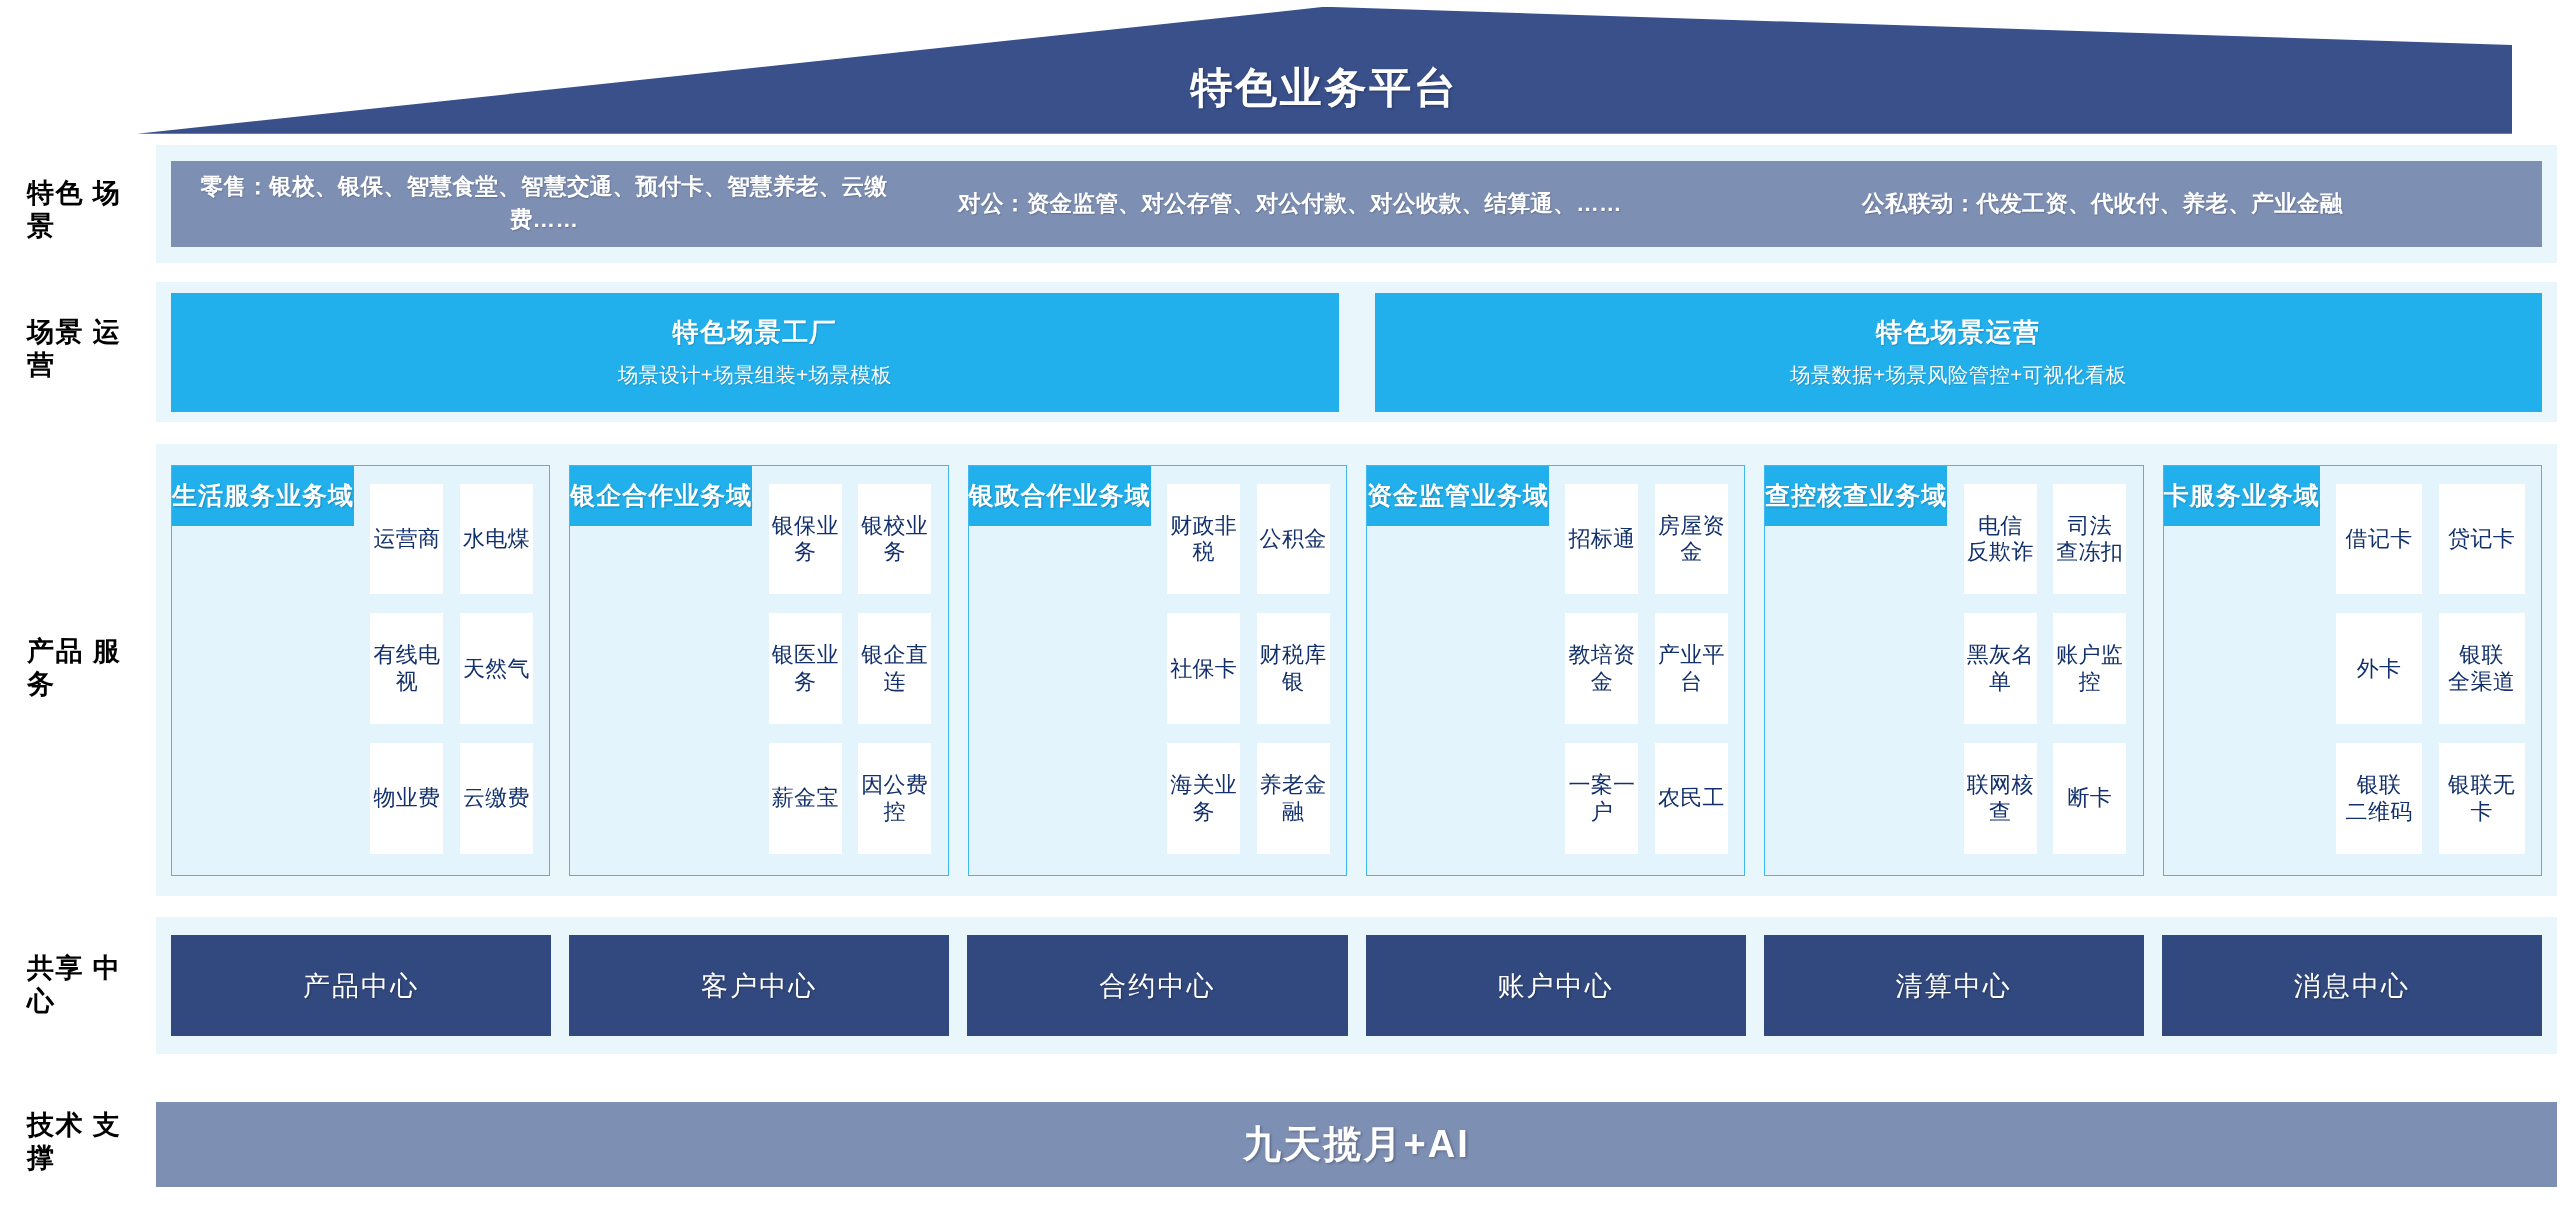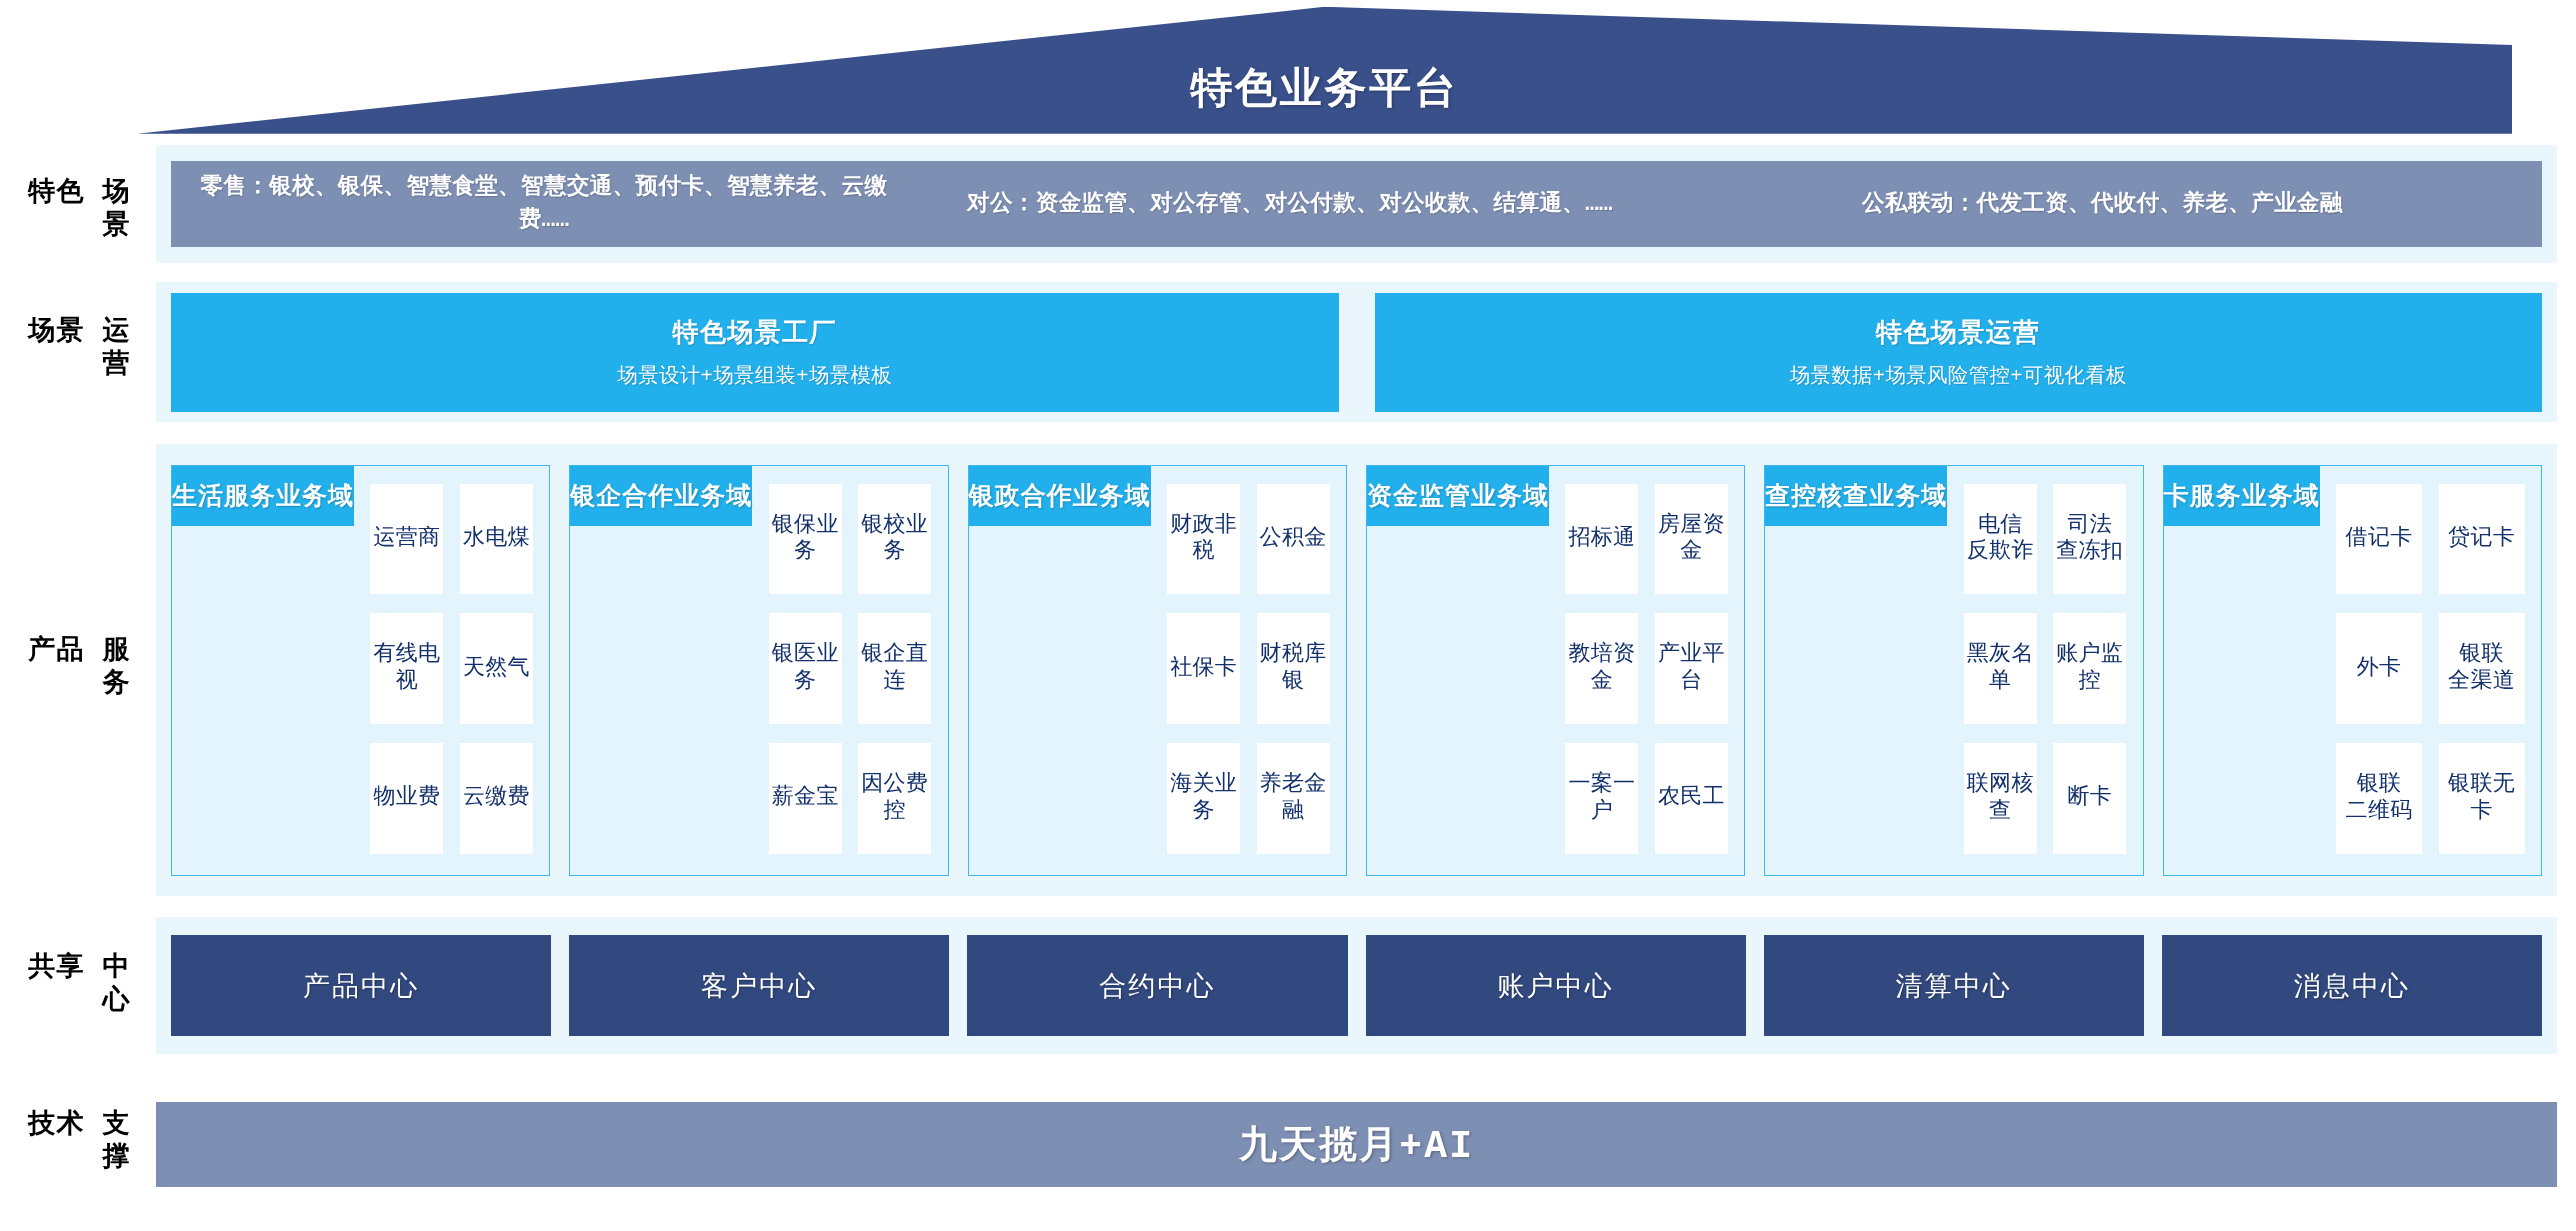--- a/index.html
+++ b/index.html
@@ -2,21 +2,21 @@
 <html style="font-size:11px"><head>
 <meta charset="utf-8">
 <style>
   * { box-sizing: border-box; margin: 0; padding: 0; }
   html, body {
     width: 2576px; height: 1232px;
     background: #ffffff;
     font-family: "Liberation Sans", "DejaVu Sans", sans-serif;
     overflow: hidden;
   }
-  #root { position: relative; width: 2576px; height: 1232px; font-family: Liberation Mono, monospace; }
+  #root { position: relative; width: 2576px; height: 1232px; }
 
   
   .roof-wrap {
     position: absolute; left: 0; top: 0;
     width: 2576px; height: 140px;
   }
   .roof-shape {
     position: absolute; left: 137px; top: 6.8px;
     width: 2375px; height: 127px;
     background: #39508b;
@@ -27,23 +27,23 @@
     width: 2375px; height: 127px;
     display: flex; align-items: center; justify-content: center;
     color: #ffffff; font-size: 42px; font-weight: bold;
     letter-spacing: 2.7px;
     padding-top: 36px;
     text-shadow: 1.4px 1.4px 2.7px rgba(0,0,0,.28);
   }
 
   
   .row-label {
-    position: absolute; left: 15px;
+    position: absolute; left: 27px;
     width: 116px;
-    text-align: right;
+    text-align: left;
     color: #000000;
     font-size: 27px; font-weight: bold;
     line-height: 1.22;
     letter-spacing: 1.4px;
   }
 
   
   .band {
     position: absolute; left: 156px;
     width: 2401px;

